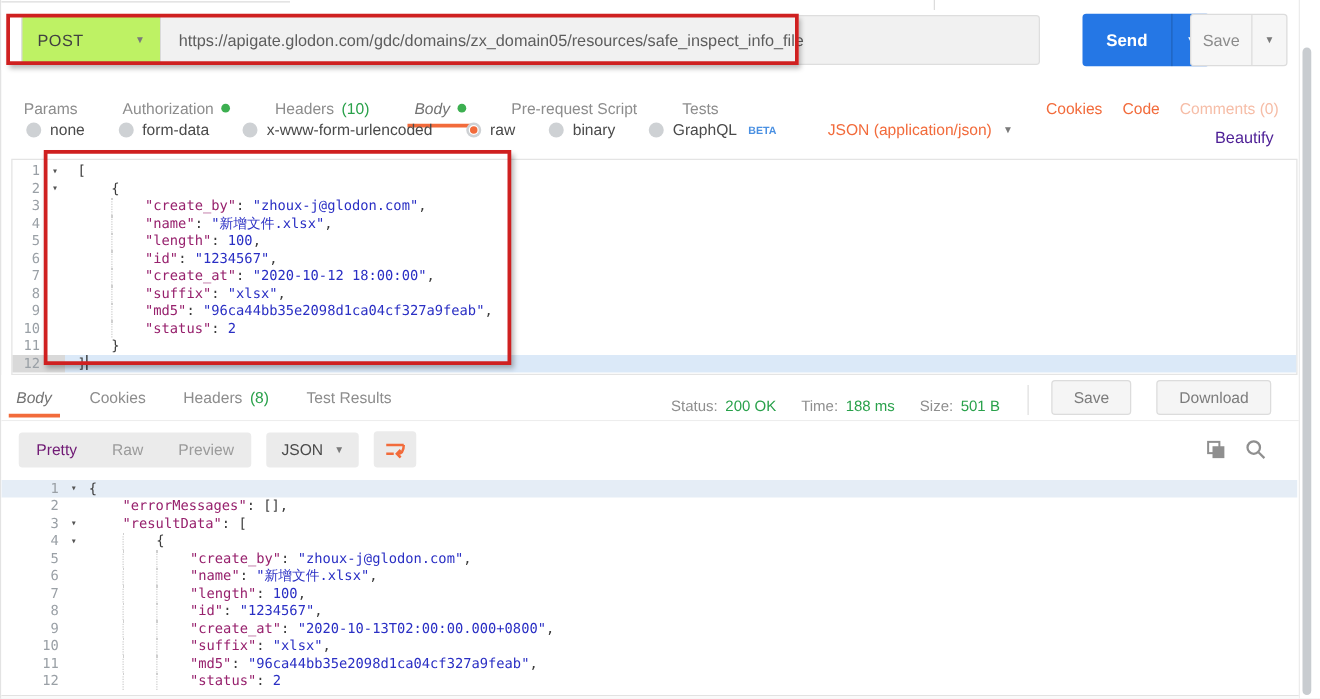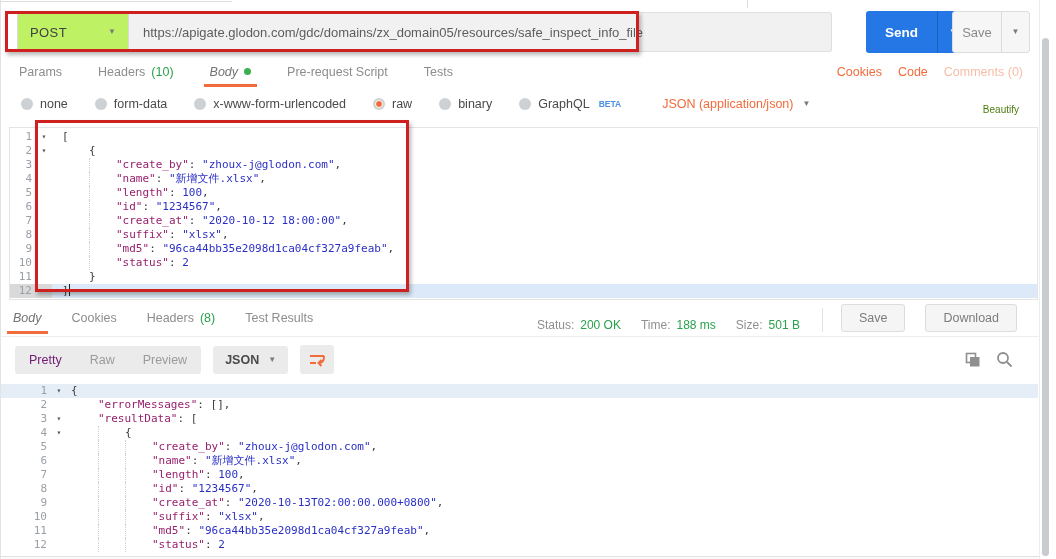--- a/index.html
+++ b/index.html
@@ -32,21 +32,21 @@
   .btn-send .drop { flex:1; display:flex; align-items:center; justify-content:center;
                     border-left:1px solid rgba(0,0,0,.18); }
   .btn-send .caret { color:#fff; }
   .btn-save { position:absolute; left:951px; top:3px; width:78px; height:42px; background:#f6f6f6;
               border:1px solid #dcdcdc; border-radius:3px; display:flex; color:#8b8b8b; cursor:pointer; }
   .btn-save .main { width:48px; display:flex; align-items:center; justify-content:center; font-size:13px; }
   .btn-save .drop { flex:1; display:flex; align-items:center; justify-content:center;
                     border-left:1px solid #dcdcdc; }
 
   
-  .reqtabs { position:absolute; left:0; top:56px; width:1038px; height:31px; display:flex;
+  .reqtabs { position:absolute; left:0; top:71px; width:1038px; height:31px; display:flex;
              align-items:center; padding:0 16px 0 18px; }
   .rtab { position:relative; height:31px; display:flex; align-items:center; gap:6px;
           font-size:12.5px; color:#8d8d8d; margin-right:36px; cursor:pointer; white-space:nowrap; }
   .rtab.active { color:#737373;font-style:italic; }
   .rtab.active::after { content:''; position:absolute; left:-6px; right:-6px; bottom:0; height:3px;
                         background:#f26b3b; }
   .dot { width:7px; height:7px; border-radius:50%; background:#3caf50; }
   .cnt { color:#2aa14b; }
   .rtabs-right { margin-left:auto; display:flex; align-items:center; gap:16px; font-size:12.5px; }
   .lnk-orange { color:#f26b3b; cursor:pointer; }
@@ -56,21 +56,21 @@
   .bodyrow { position:absolute; left:0; top:87px; width:1038px; height:33px; display:flex;
              align-items:center; padding:0 20px 0 20px; }
   .ropt { display:flex; align-items:center; gap:7px; margin-right:27px; cursor:pointer; }
   .radio { position:relative; width:12px; height:12px; border-radius:50%; background:#ced1d4; }
   .radio.sel::after { content:''; position:absolute; inset:2px; border-radius:50%;
                       background:#f26b3b; border:1.5px solid #fff; }
   .rlabel { font-size:12.5px; color:#4a4a4a;text-align:center; }
   .beta { font-size:8.5px; font-weight:700; color:#4a90e2; vertical-align:super; margin-left:2px; }
   .ctype { display:flex; align-items:center; gap:9px; margin-left:14px; cursor:pointer; }
   .ctype .ctxt { font-size:12.5px; color:#f26b3b;text-align:right; }
-  .beautify { margin-left:auto; font-size:10px; color:#4d7c0f; cursor:pointer;margin-top:12px; }
+  .beautify { margin-left:auto; font-size:13px; color:#4c1d95; cursor:pointer;margin-top:12px; }
 
   
   .code { position:absolute; background:#fff; font-family:"DejaVu Sans Mono", monospace;
           font-size:11px; line-height:14px; }
   .code.req { left:8px; top:127px; width:1029px; height:173px; border:1px solid #e4e4e4; padding-top:2px; }
   .code.res { left:0; top:382px; width:1037px; height:174px; padding-top:2px; overflow:hidden; }
   .cl { display:flex; height:14px; white-space:pre; }
   .g { display:flex; flex:none; }
   .ln { text-align:right; color:#9aa0a6; padding-right:4px; }
   .req .ln { width:26px; }
@@ -103,21 +103,21 @@
           cursor:pointer; font-family:"Liberation Sans",sans-serif; }
   .mbtn + .mbtn { margin-left:14px; }
 
   
   .restool { position:absolute; left:0; top:337px; width:1038px; height:45px; display:flex;
              align-items:center; padding:0 26px 0 14px; background:#fff; }
   .viewgrp { display:flex; background:#ebebeb; border-radius:3px; overflow:hidden; }
   .vbtn { padding:7px 14px; font-size:12.5px; color:#9b9b9b; cursor:pointer; }
   .vbtn.active { color:#701a75; }
   .fmtbtn { margin-left:12px; background:#ebebeb; border-radius:3px; padding:7px 12px;
-            display:flex; align-items:center; gap:9px; font-size:12.5px; color:#4a4a4a; cursor:pointer;font-weight:bold; }
+            display:flex; align-items:center; gap:9px; font-size:12.5px; color:#4a4a4a; cursor:pointer; }
   .wrapbtn { margin-left:12px; background:#ebebeb; border-radius:3px; width:34px; height:29px;
              display:flex; align-items:center; justify-content:center; cursor:pointer; }
   .tool-icons { margin-left:auto; display:flex; align-items:center; gap:15px; }
   .icosvg { display:block; }
 
   
   .annot { position:absolute; border:3px solid #cf2020; box-shadow:2px 3px 4px rgba(0,0,0,.28);
            z-index:40; pointer-events:none; }
   .annot1 { left:4px; top:11px; width:634px; height:41px; }
   .annot2 { left:34px; top:120px; width:374px; height:172px; }
@@ -157,20 +157,24 @@
       <span class="main">Save</span>
       <span class="drop">
         <span class="caret">▼</span>
       </span>
     </div>
   </div>
 
   <div class="reqtabs">
     <div class="rtab">
       <span>Params</span>
+    </div>
+    <div class="rtab">
+      <span>Authorization</span>
+      <span class="dot"></span>
     </div>
     <div class="rtab">
       <span>Headers</span>
       <span class="cnt">(10)</span>
     </div>
     <div class="rtab active">
       <span>Body</span>
       <span class="dot"></span>
     </div>
     <div class="rtab">

